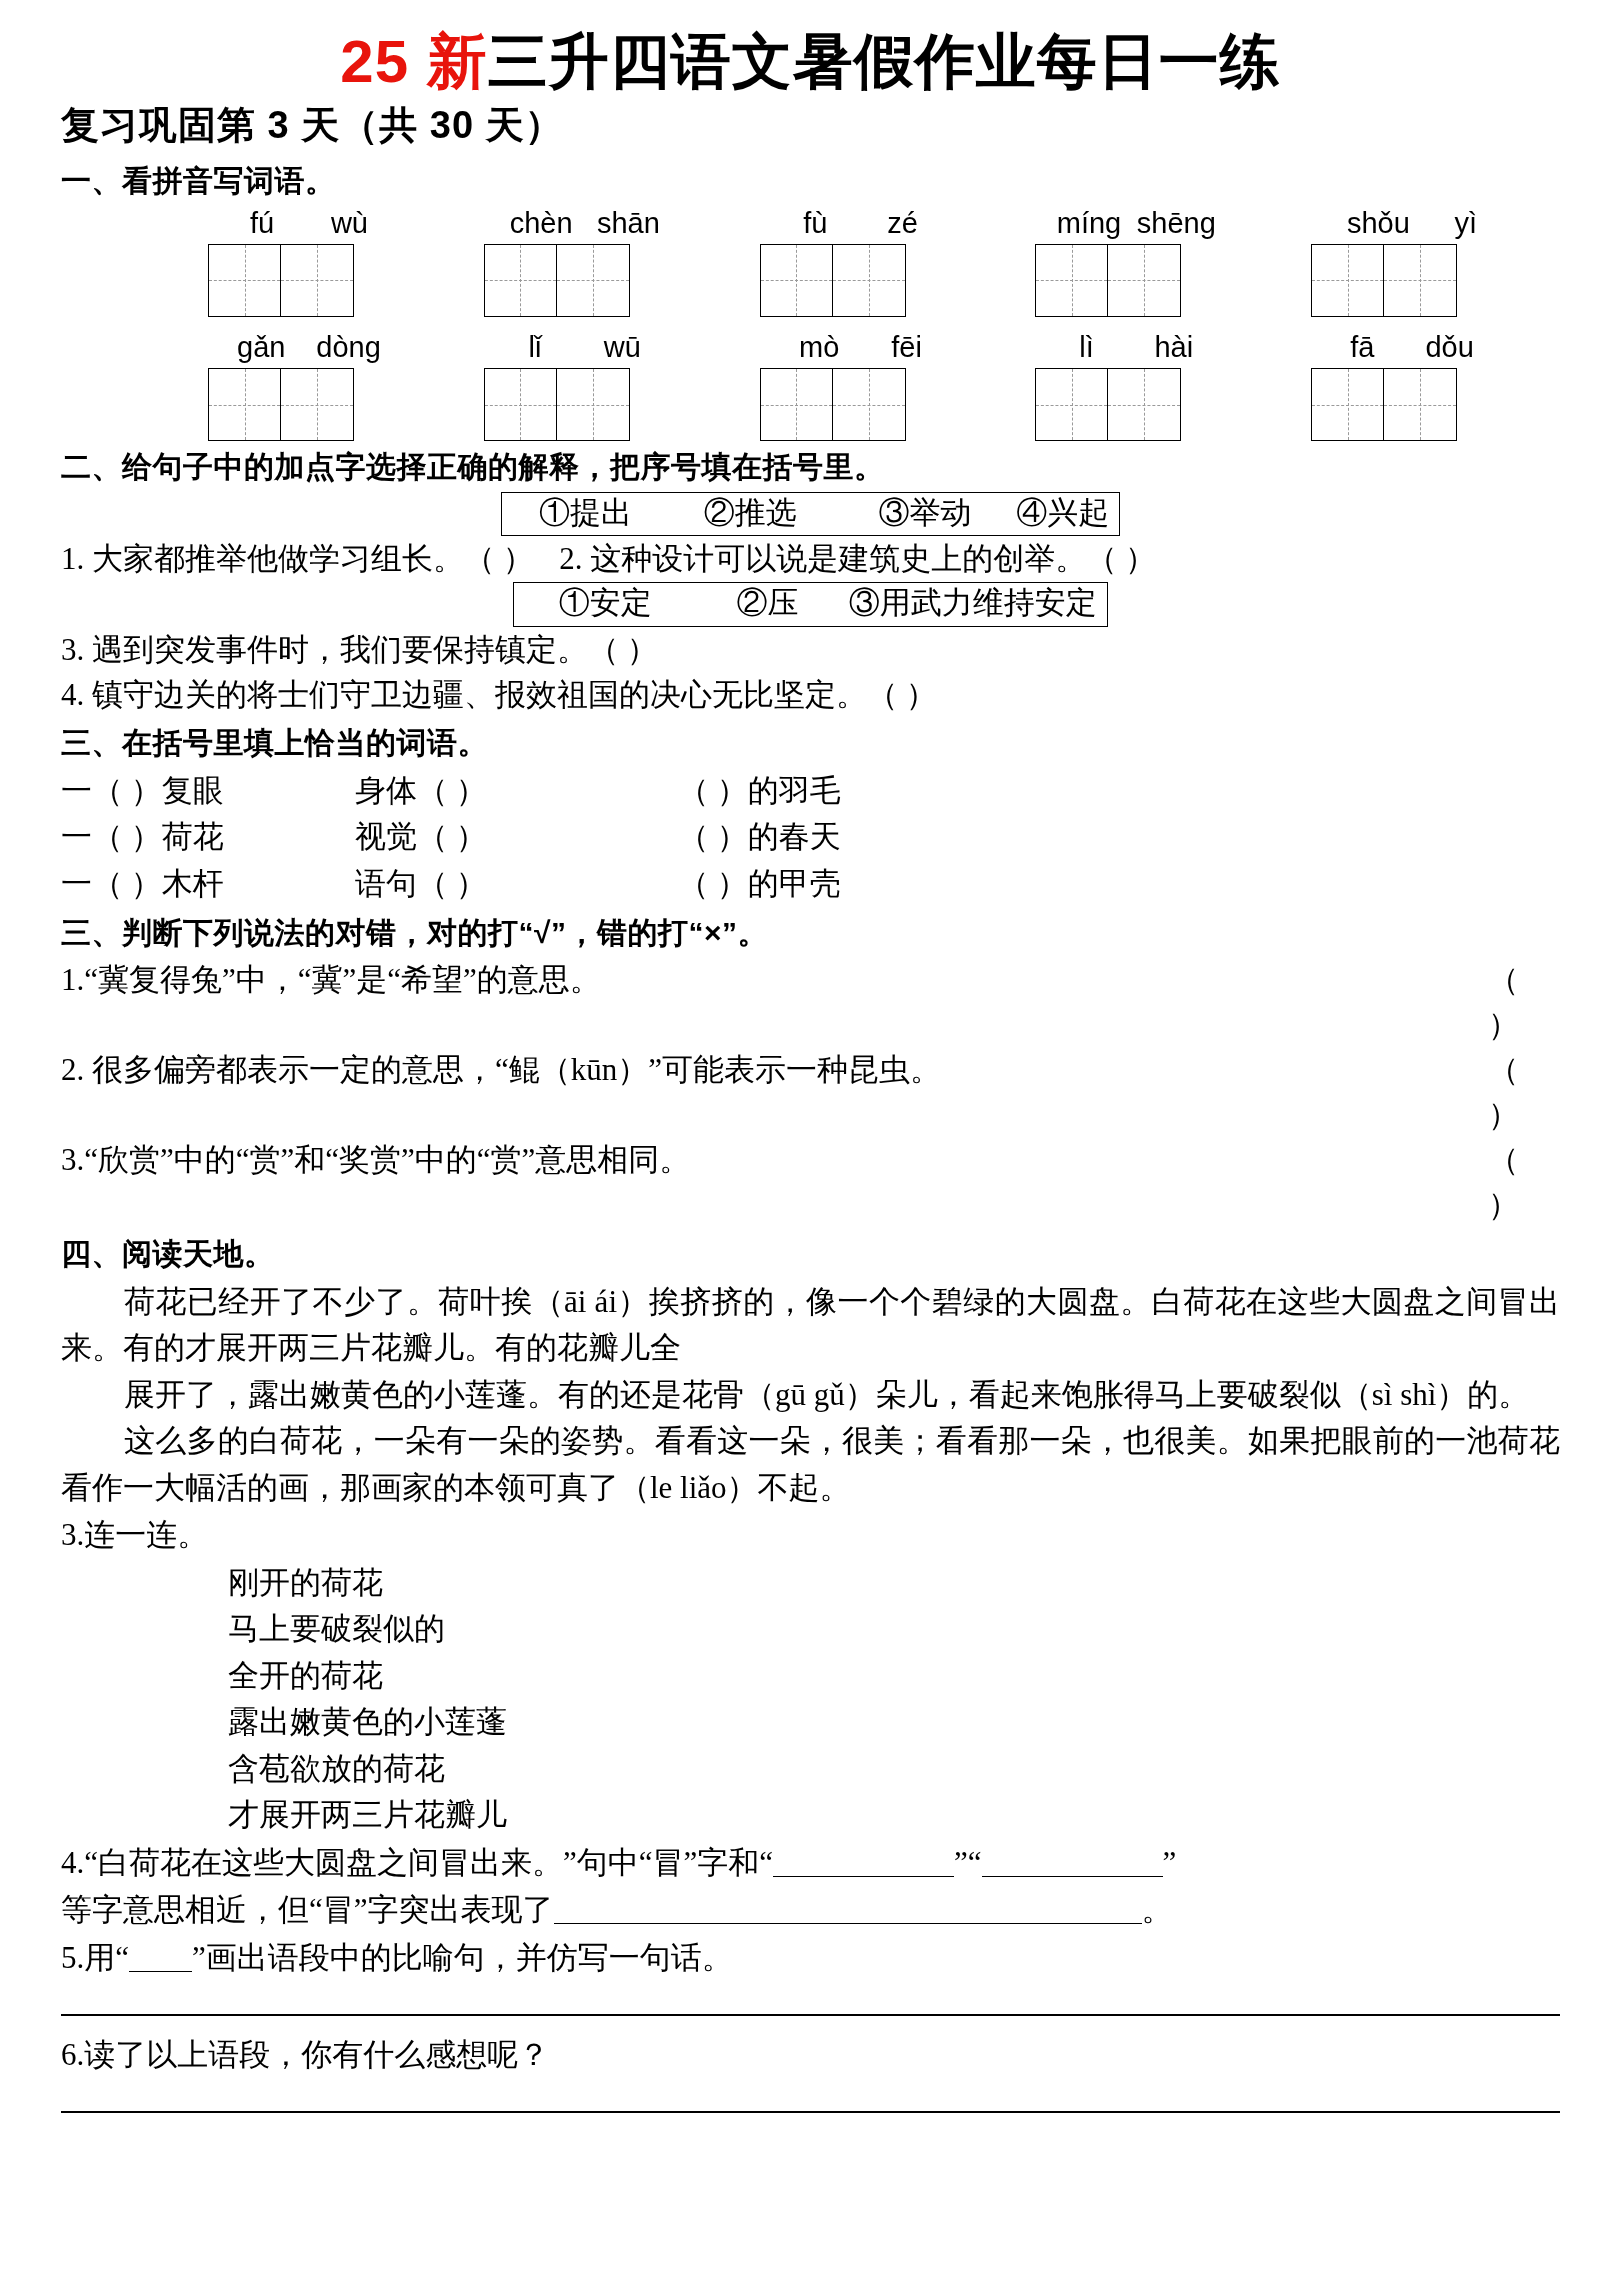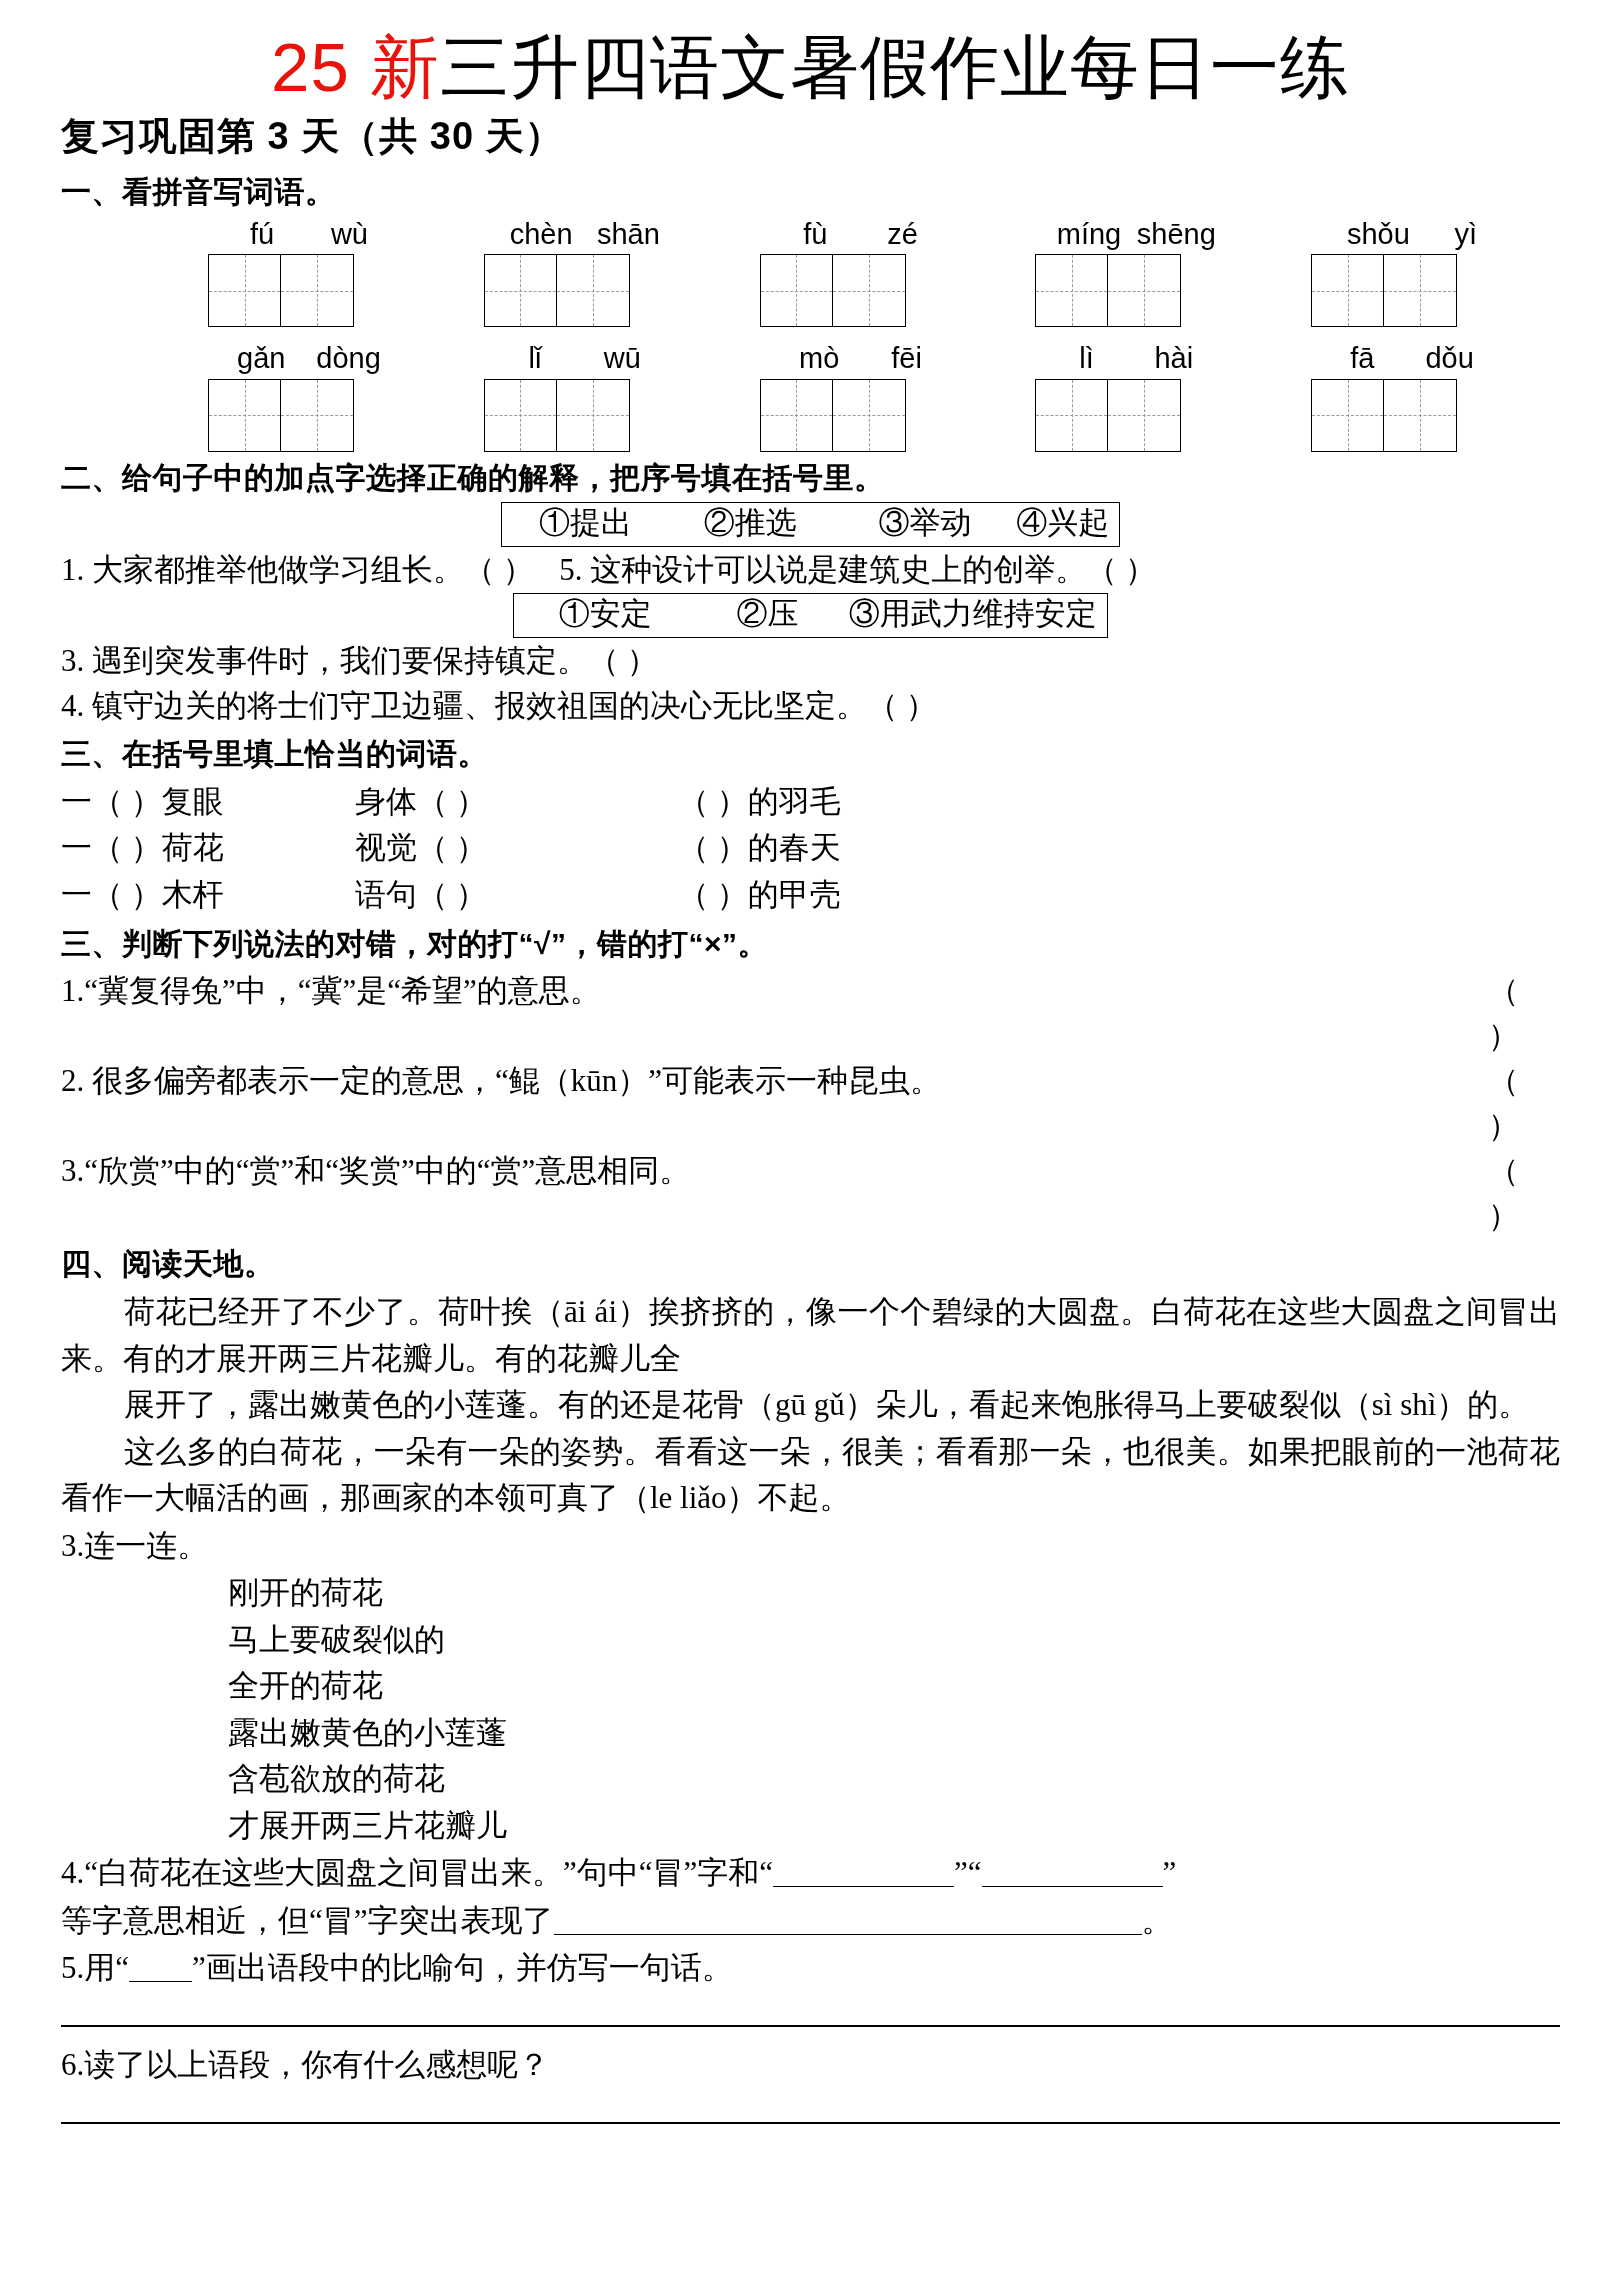--- a/index.html
+++ b/index.html
@@ -13,22 +13,22 @@
     width:1621px;
     min-height:2293px;
     box-sizing:border-box;
     padding:21.6px 61px 29px 61px;
     position:relative;
   }
   
   .title{
     text-align:center;
     font-family:"Liberation Sans","DejaVu Sans",sans-serif;
-    font-weight:normal;
-    font-size:69px;
+    font-weight:bold;
+    font-size:60px;
     line-height:1.18;
     letter-spacing:1px;
     margin:5.9px 0 2px 0;
     white-space:nowrap;
   }
   .title .red{color:#e8140c;}
   .subtitle{
     font-family:"Liberation Sans","DejaVu Sans",sans-serif;
     font-weight:bold;
     font-size:38px;
@@ -285,21 +285,21 @@
   <div class="center">
     <span class="optbox">
       <span style="width:147px">①提出</span>
       <span style="width:167px">②推选</span>
       <span style="width:167px">③举动</span>
       <span>④兴起</span>
     </span>
   </div>
 
   <div class="line">
-    <span>1. 大家都推举他做学习组长。（    ）</span><span style="display:inline-block;width:25.5px"></span><span>5. 这种设计可以说是建筑史上的创举。（    ）</span>
+    <span>1. 大家都推举他做学习组长。（    ）</span><span style="display:inline-block;width:25.5px"></span><span>2. 这种设计可以说是建筑史上的创举。（    ）</span>
   </div>
 
   <div class="center">
     <span class="optbox">
       <span style="width:162px">①安定</span>
       <span style="width:147px">②压</span>
       <span>③用武力维持安定</span>
     </span>
   </div>
 

